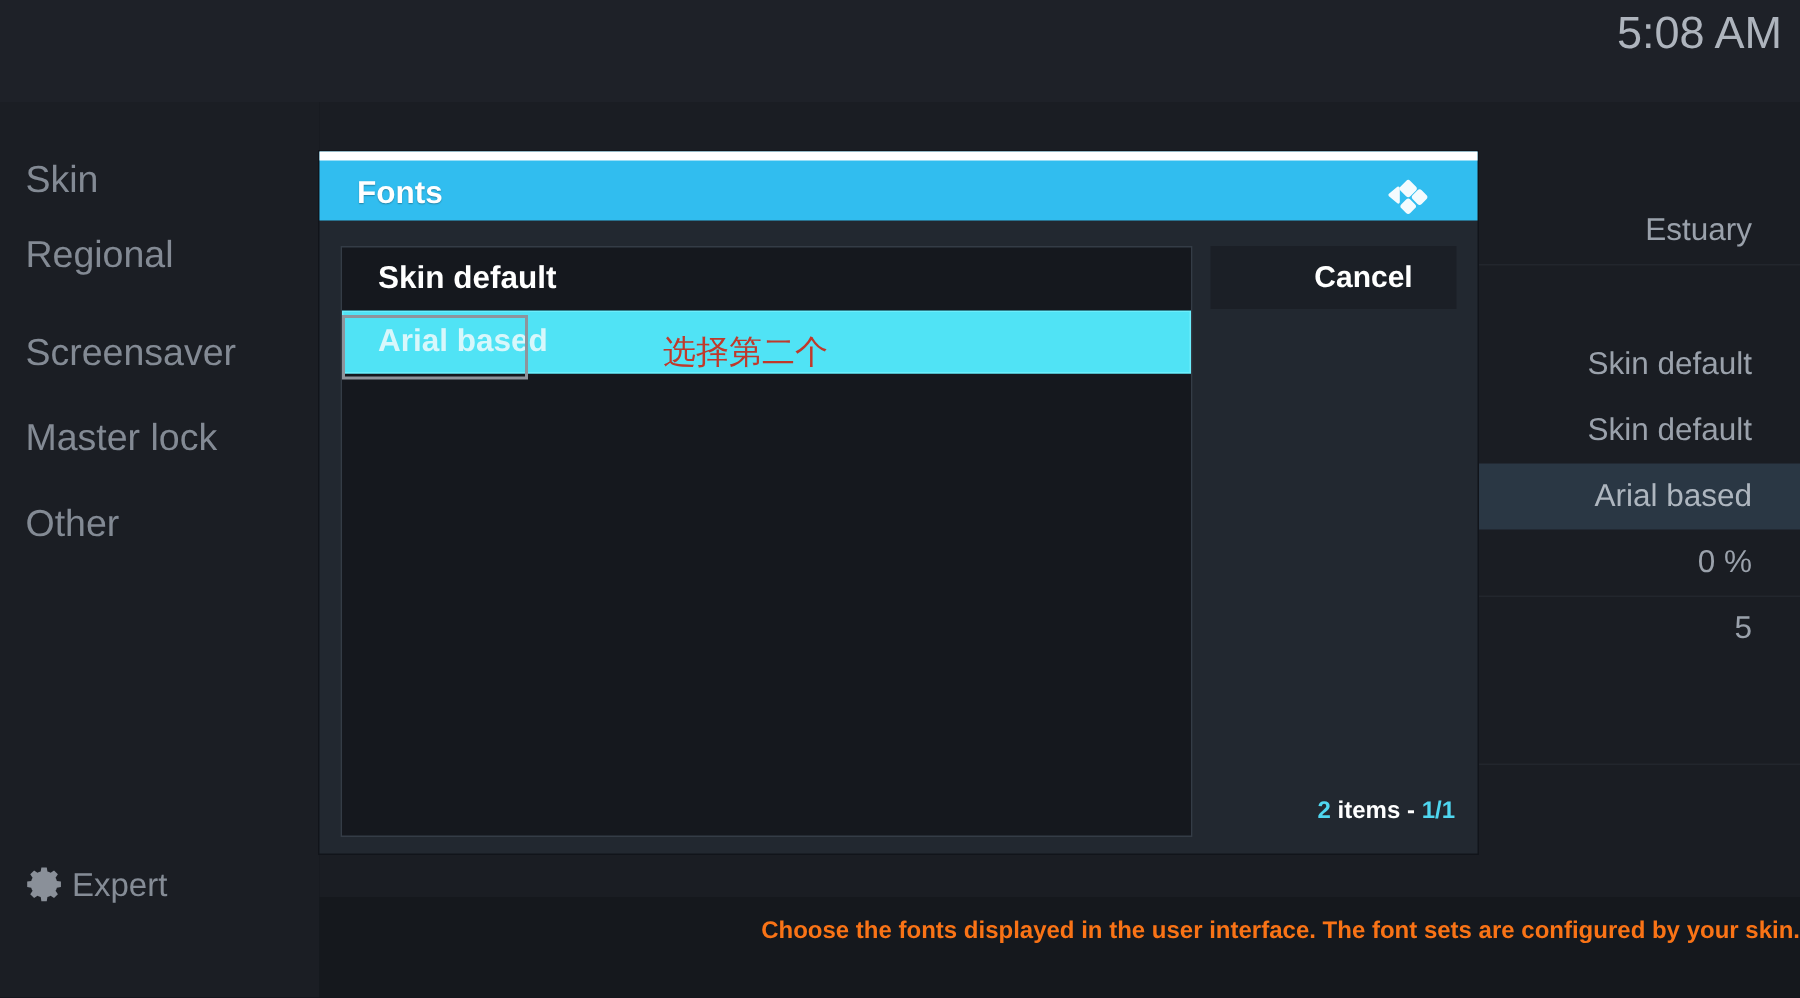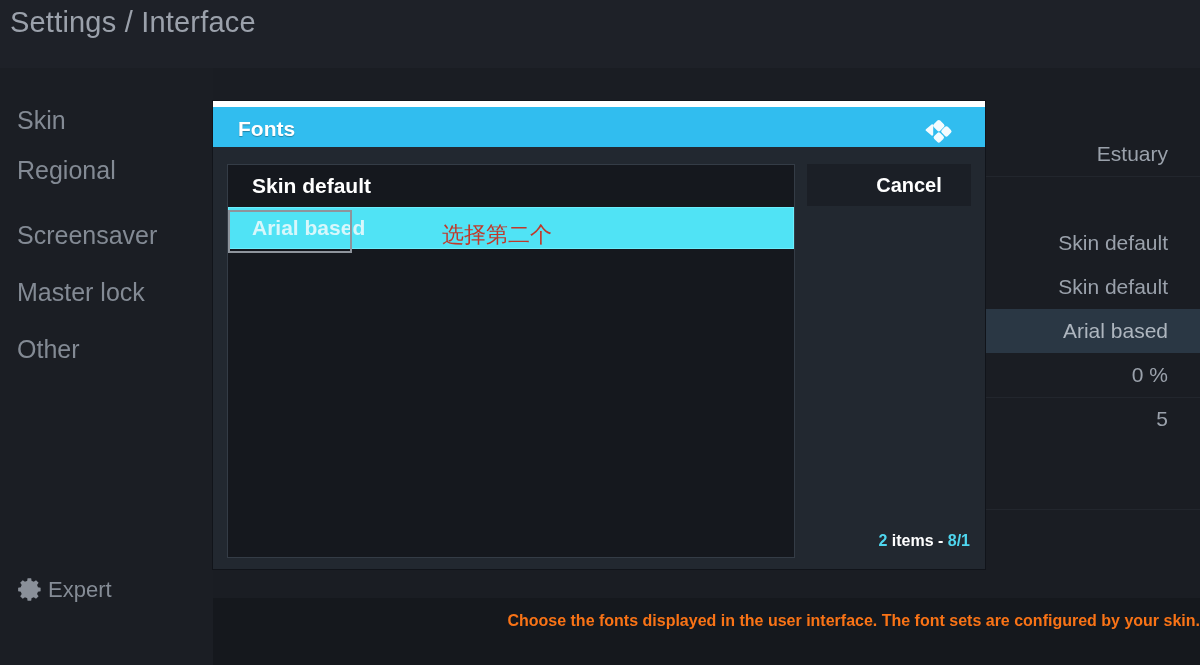--- a/index.html
+++ b/index.html
@@ -145,21 +145,21 @@
     font-family:"DejaVu Sans", sans-serif;
     white-space:nowrap;
   }
 </style>
 </head>
 <body>
 
 <div id="screen">
 
   <div class="topbar">
-    <div class="topbar-title">Settings / Interface</div>
+    <div class="topbar-clock">5:08 AM</div>
   </div>
 
   <div class="catcol">
     <div class="cat-item" style="top:38px">Skin</div>
     <div class="cat-item" style="top:88px">Regional</div>
     <div class="cat-item" style="top:210px">Master lock</div>
     <div class="cat-item" style="top:153px">Screensaver</div>
     <div class="cat-item" style="top:267px">Other</div>
 
     <div class="expert-row">
@@ -226,21 +226,21 @@
       <div class="list-row focused">
         <span class="lbl">Arial based</span>
       </div>
     </div>
 
     <div class="dlg-right">
       <div class="cancel-btn">
         <span class="cancel-label">Cancel</span>
       </div>
       <div class="items-count">
-        <span class="cy">2</span><span> items - </span><span class="cy">8/1</span>
+        <span class="cy">2</span><span> items - </span><span class="cy">1/1</span>
       </div>
     </div>
   </div>
 
   <div class="anno-box"></div>
   <div class="anno-text">选择第二个</div>
 
 </div>
 
 </body></html>

